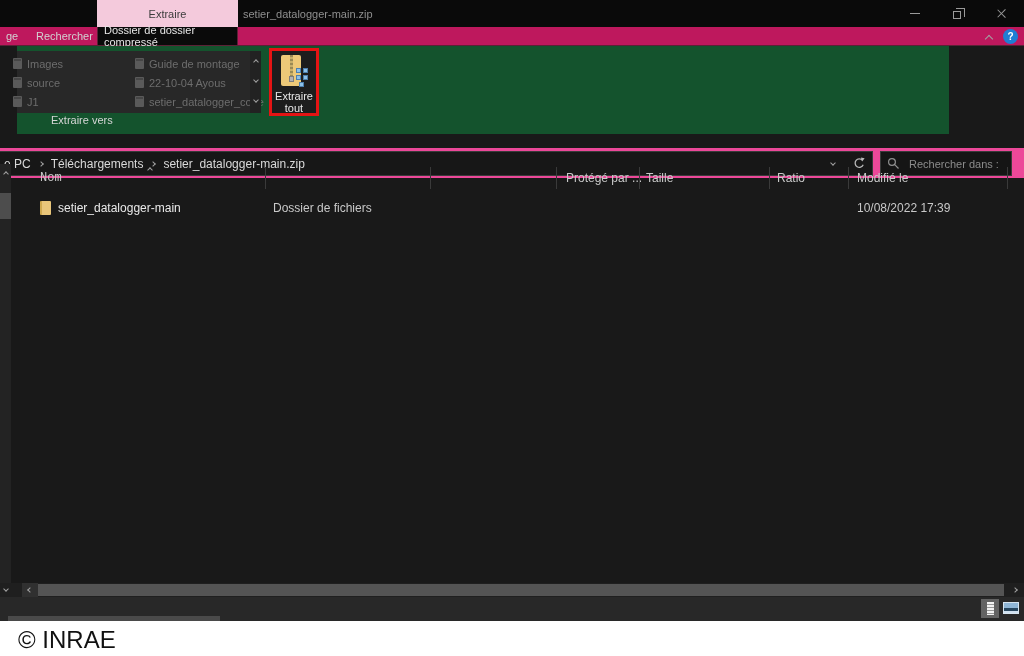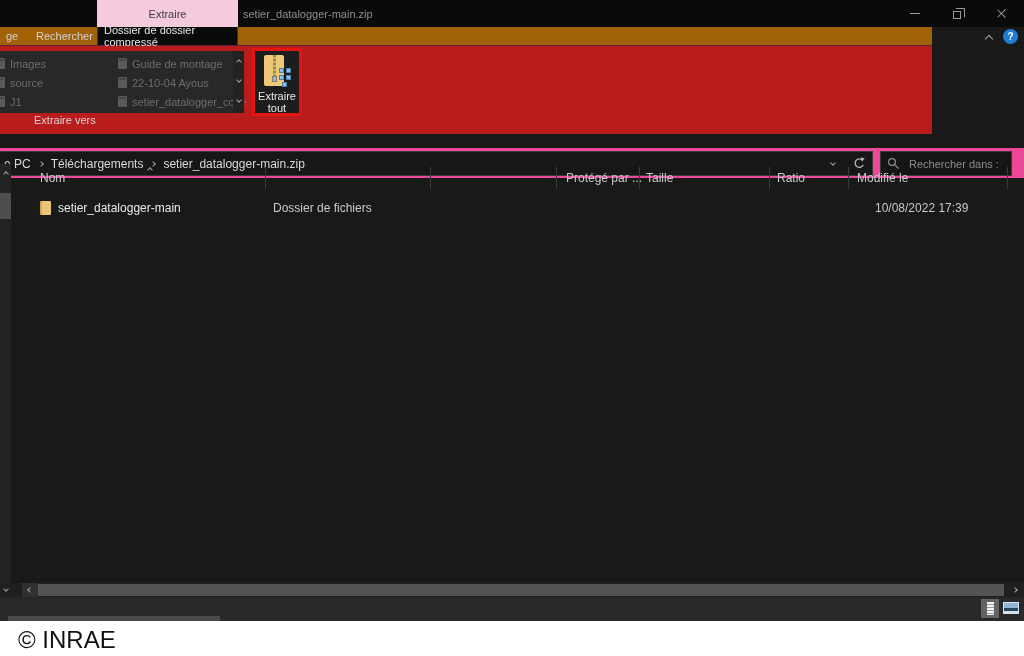--- a/index.html
+++ b/index.html
@@ -16,39 +16,39 @@
   .win-btn{position:absolute;top:0;width:34px;height:26px;display:flex;align-items:center;justify-content:center;}
   .min-glyph{width:10px;height:1px;background:#9a9a9a;}
   .restore-glyph{position:relative;width:8px;height:8px;border:1px solid #9a9a9a;margin-top:3px;margin-left:-3px;}
   .restore-glyph::before{content:'';position:absolute;left:2px;top:-4px;width:8px;height:8px;border:1px solid #9a9a9a;border-bottom:none;border-left:none;}
   .x-glyph{position:relative;width:11px;height:11px;}
   .x-glyph::before,.x-glyph::after{content:'';position:absolute;left:5px;top:0;width:1.4px;height:11px;background:#9a9a9a;}
   .x-glyph::before{transform:rotate(45deg);}
   .x-glyph::after{transform:rotate(-45deg);}
 
   
-  .tabrow{position:absolute;left:0;top:27px;width:932px;height:19px;background:#a16207;border-bottom:1px solid #5c2136;}
+  .tabrow{position:absolute;left:0;top:27px;width:1024px;height:19px;background:#be185d;border-bottom:1px solid #5c2136;}
   .tab{position:absolute;top:0;height:18px;display:flex;align-items:center;font-size:11px;color:#d2d2d2;padding:0 6px;}
   .tab-partial{left:0px;}
   .tab-affichage{left:30px;}
   .tab-active{left:97px;width:141px;justify-content:center;border-left:1px solid #5c2136;border-right:1px solid #5c2136;color:#e6e6e6;background:#0a0a0a;}
   .ribbon-collapse{position:absolute;left:980px;top:3px;width:18px;height:14px;display:flex;align-items:center;justify-content:center;}
   .help-btn{position:absolute;left:1003px;top:2px;width:15px;height:15px;border-radius:50%;background:#1f7ed4;
             color:#fff;font-size:10px;font-weight:bold;display:flex;align-items:center;justify-content:center;}
 
   
   .chev{display:inline-block;width:6px;height:6px;border-right:1.4px solid #a2a2a2;border-bottom:1.4px solid #a2a2a2;}
   .chev.up{transform:rotate(-135deg);margin-top:3px;}
   .chev.down{transform:rotate(45deg);margin-bottom:2px;}
   .chev.left{transform:rotate(135deg);}
   .chev.right{transform:rotate(-45deg);}
   .chev.sm{width:4px;height:4px;border-width:1.2px;}
 
   
-  .ribbon{position:absolute;left:0;top:46px;width:932px;height:88px;background:#b91c1c;}
+  .ribbon{position:absolute;left:17px;top:46px;width:932px;height:88px;background:#14532d;}
   .gallery{position:absolute;left:0;top:5px;width:233px;height:62px;background:#282828;}
   .gal-item{position:absolute;height:19px;display:flex;align-items:center;font-size:11px;color:#6d6d6d;}
   .gal-icon{width:9px;height:11px;background:#5a5a5a;border-radius:1px;margin-right:5px;position:relative;flex:none;}
   .gal-icon::before{content:'';position:absolute;left:1px;top:1px;right:1px;height:2px;background:#464646;}
   .gal-arrows{position:absolute;left:233px;top:5px;width:11px;height:62px;background:#222222;}
   .gal-arrow{position:absolute;left:0;width:11px;height:19px;display:flex;align-items:center;justify-content:center;}
   .group-label{position:absolute;left:34px;top:68px;font-size:11px;color:#d6d6d6;}
 
   .extract-btn{position:absolute;left:252px;top:2px;width:50px;height:68px;border:3px solid #e51414;
                display:flex;flex-direction:column;align-items:center;padding-top:4px;background:#1d1d1d;}
@@ -224,41 +224,41 @@
 
     <div class="vscroll">
       <div class="vscroll-up">
           <span class="chev up sm"></span>
         </div>
       <div class="vscroll-thumb"></div>
     </div>
 
     <div class="headers">
       <span class="sort-caret chev up sm"></span>
-      <div class="hcol" style="left:29px;">Nom</div>
+      <div class="hcol" style="left:29px;font-family:Liberation Mono, monospace;">Nom</div>
       <div class="hcol" style="left:262px;margin-top:24px;">Type</div>
       <div class="hcol" style="left:555px;">Protégé par ...</div>
       <div class="hcol" style="left:635px;">Taille</div>
       <div class="hcol" style="left:766px;">Ratio</div>
       <div class="hcol" style="left:846px;">Modifié le</div>
       <div class="hdiv" style="left:254px;"></div>
       <div class="hdiv" style="left:419px;"></div>
       <div class="hdiv" style="left:545px;"></div>
       <div class="hdiv" style="left:628px;"></div>
       <div class="hdiv" style="left:758px;"></div>
       <div class="hdiv" style="left:837px;"></div>
       <div class="hdiv" style="left:996px;"></div>
     </div>
 
     <div class="listarea">
       <div class="filerow">
         <div class="folder-icon"></div>
         <div class="cell cell-name" style="left:47px;">setier_datalogger-main</div>
         <div class="cell" style="left:262px;">Dossier de fichiers</div>
-        <div class="cell" style="left:846px;margin-left:18px;">10/08/2022 17:39</div>
+        <div class="cell" style="left:846px;">10/08/2022 17:39</div>
       </div>
     </div>
 
     <div class="hscroll">
       <div class="vscroll-down">
           <span class="chev down sm"></span>
         </div>
       <div class="hscroll-left">
           <span class="chev left sm"></span>
         </div>

